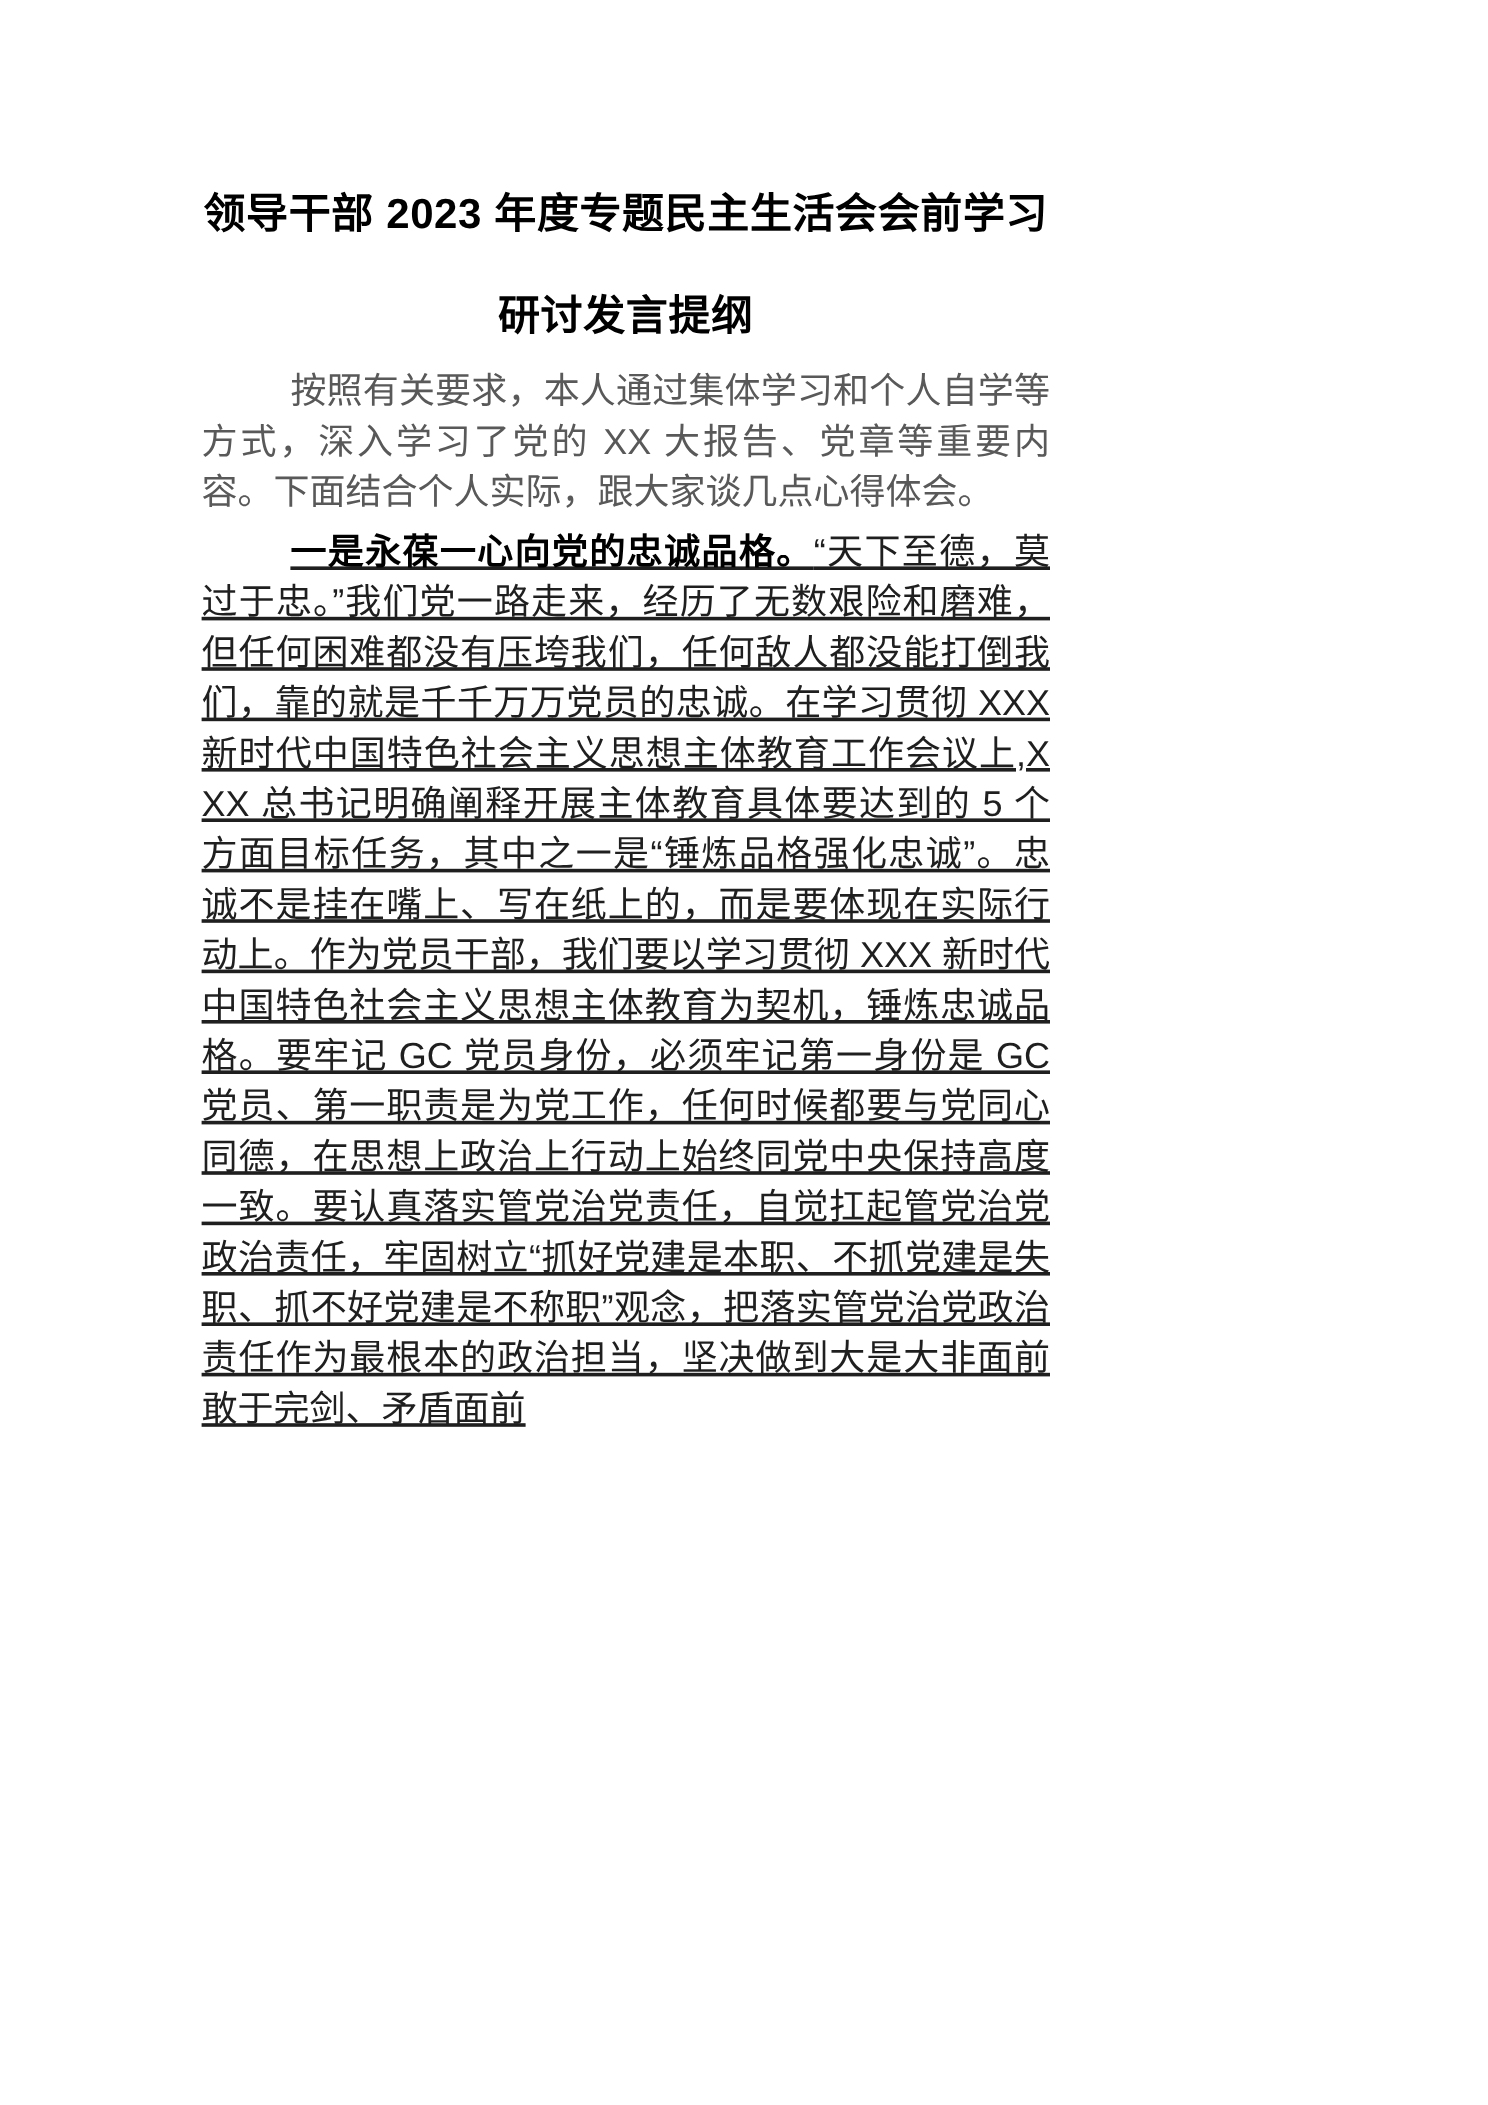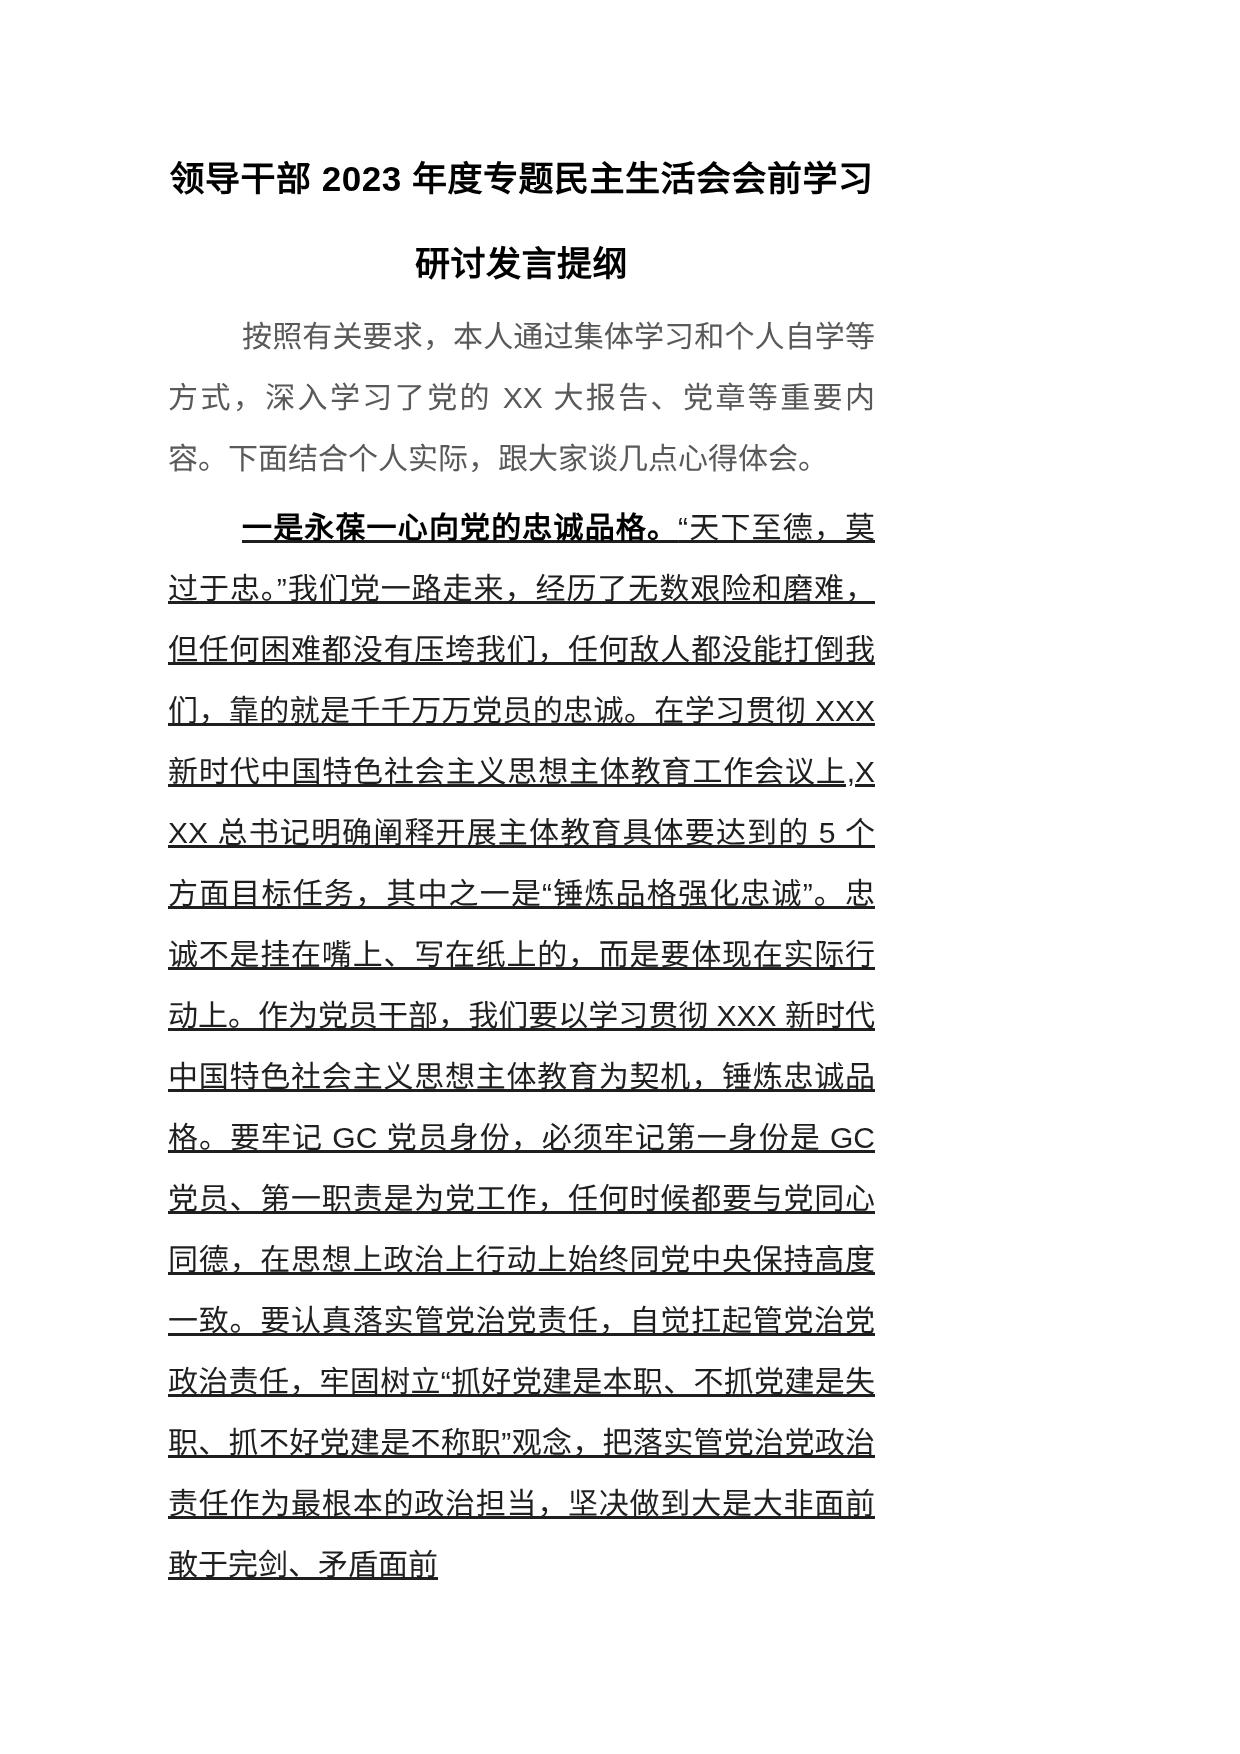--- a/index.html
+++ b/index.html
@@ -22,21 +22,21 @@
     font-size: 35px;
     line-height: 85px;
     font-weight: 700;
     color: #000000;
     text-align: center;
     letter-spacing: 0.5px;
   }
   .para {
     margin: 0;
     font-size: 30px;
-    line-height: 61px;
+    line-height: 42px;
     text-align: justify;
     text-indent: 74px;
     word-break: break-all;
   }
   .para-intro {
     color: #595959;
   }
   .para-main {
     margin-top: 8px;
     color: #1f1f1f;

